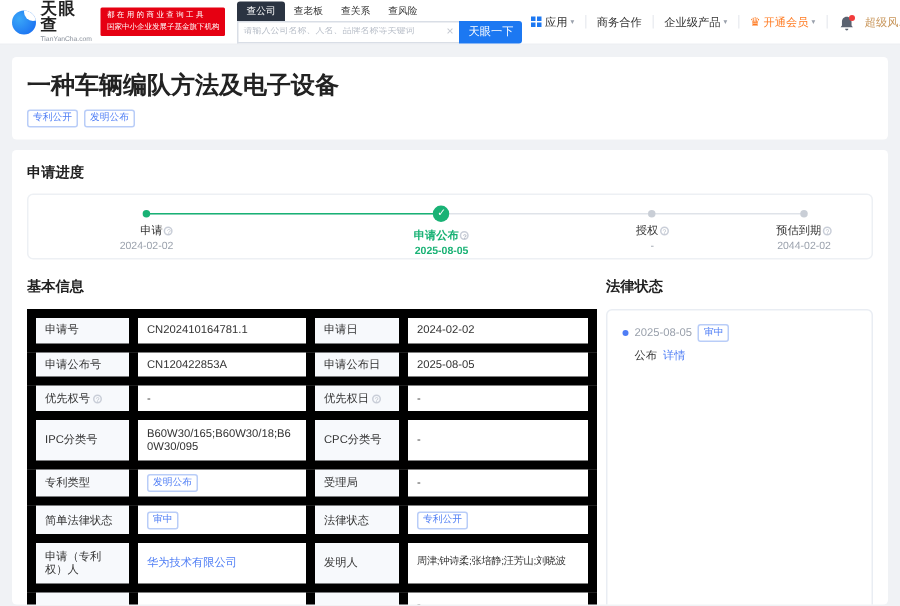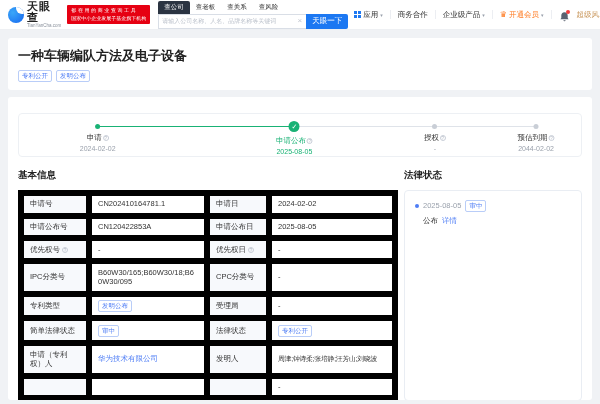--- a/index.html
+++ b/index.html
@@ -39,38 +39,38 @@
   .crown { font-size:8px; color:#ff7a21; line-height:1; }
   .bell { position:relative; width:11px; height:12px; cursor:pointer; }
   .bell .dot { position:absolute; top:-1px; right:0; width:4px; height:4px; border-radius:50%; background:#f23b3b; }
   .user { color:#c9975c; }
   .ndiv { width:1px; height:9px; background:#eceef2; }
 
   
   .main { padding:8px; }
   .card { background:#fff; border-radius:3px; }
   .card1 { padding:9px 10px 8px; }
-  .ptitle { font-size:13px; font-weight:bold; color:#222; }
+  .ptitle { font-size:16px; font-weight:bold; color:#222; }
   .tagrow { margin-top:5px; display:flex; gap:4px; }
   .tag { display:inline-block; border:1px solid #b9cdf8; color:#4e7df5; background:#fff; font-size:6.5px; line-height:1.5; padding:0 3px; border-radius:2px; white-space:nowrap; }
   .card2 { margin-top:7px; padding:9px 10px 10px; height:303px; overflow:hidden; }
   .h2 { font-size:9.5px; font-weight:bold; color:#222; }
 
   
   .tlbox { margin-top:7px; border:1px solid #edf0f4; border-radius:4px; height:44px; position:relative; }
   .tl-line { position:absolute; top:12px; left:14%; right:8%; height:1px; background:#dfe3e9; }
   .tl-line-done { position:absolute; top:12px; left:14%; width:35%; height:1px; background:#19b275; }
   .step { position:absolute; top:8px; transform:translateX(-50%); text-align:center; }
   .s1{left:14%} .s2{left:49%} .s3{left:74%} .s4{left:92%}
   .dot { width:5px; height:5px; border-radius:50%; background:#c9ced6; margin:2px auto 0; }
   .dot.g { background:#19b275; }
   .chk { width:11px; height:11px; border-radius:50%; background:#19b275; color:#fff; font-size:7px; line-height:11px; text-align:center; margin:-1px auto 0; }
-  .slbl { margin-top:4px; font-size:7.5px; color:#333; white-space:nowrap; display:flex; align-items:center; gap:1px; justify-content:center; }
+  .slbl { margin-top:4px; font-size:7.5px; color:#333; white-space:nowrap; display:flex; align-items:center; gap:1px; justify-content:flex-end; }
   .sdate { margin-top:2px; font-size:7px; color:#9aa1ac; white-space:nowrap; }
-  .step.cur .slbl, .step.cur .sdate { color:#19b275; }
+  .step.cur .slbl, .step.cur .sdate { color:#19b275;font-weight:bold; }
   .q { display:inline-block; width:6px; height:6px; border:1px solid #c9ced8; border-radius:50%; font-size:4.5px; line-height:6px; color:#b3b9c4; text-align:center; cursor:pointer; }
   .q::before { content:"?"; }
 
   
   .sect { display:flex; gap:12px; margin-top:12px; align-items:stretch; }
   .left { width:374px; flex:0 0 auto; }
   .right { flex:1; display:flex; flex-direction:column; }
   .sect .h2 { margin-bottom:8px; }
   table.info { width:100%; border-collapse:collapse; font-size:7.5px; table-layout:fixed; }
   table.info td { border:6px solid #000000; padding:3.5px 6px; color:#333; vertical-align:middle; word-break:break-all; line-height:1.3; }
@@ -163,20 +163,21 @@
     <div class="card card1">
       <div class="ptitle">一种车辆编队方法及电子设备</div>
       <div class="tagrow">
         <span class="tag">专利公开</span>
         <span class="tag">发明公布</span>
       </div>
     </div>
 
     <div class="card card2">
 
+      <div class="h2">申请进度</div>
 
       <div class="tlbox">
         <div class="tl-line"></div>
         <div class="tl-line-done"></div>
 
         <div class="step s1">
           <div class="dot g"></div>
           <div class="slbl">
               <span>申请</span>
               <span class="q"></span>

